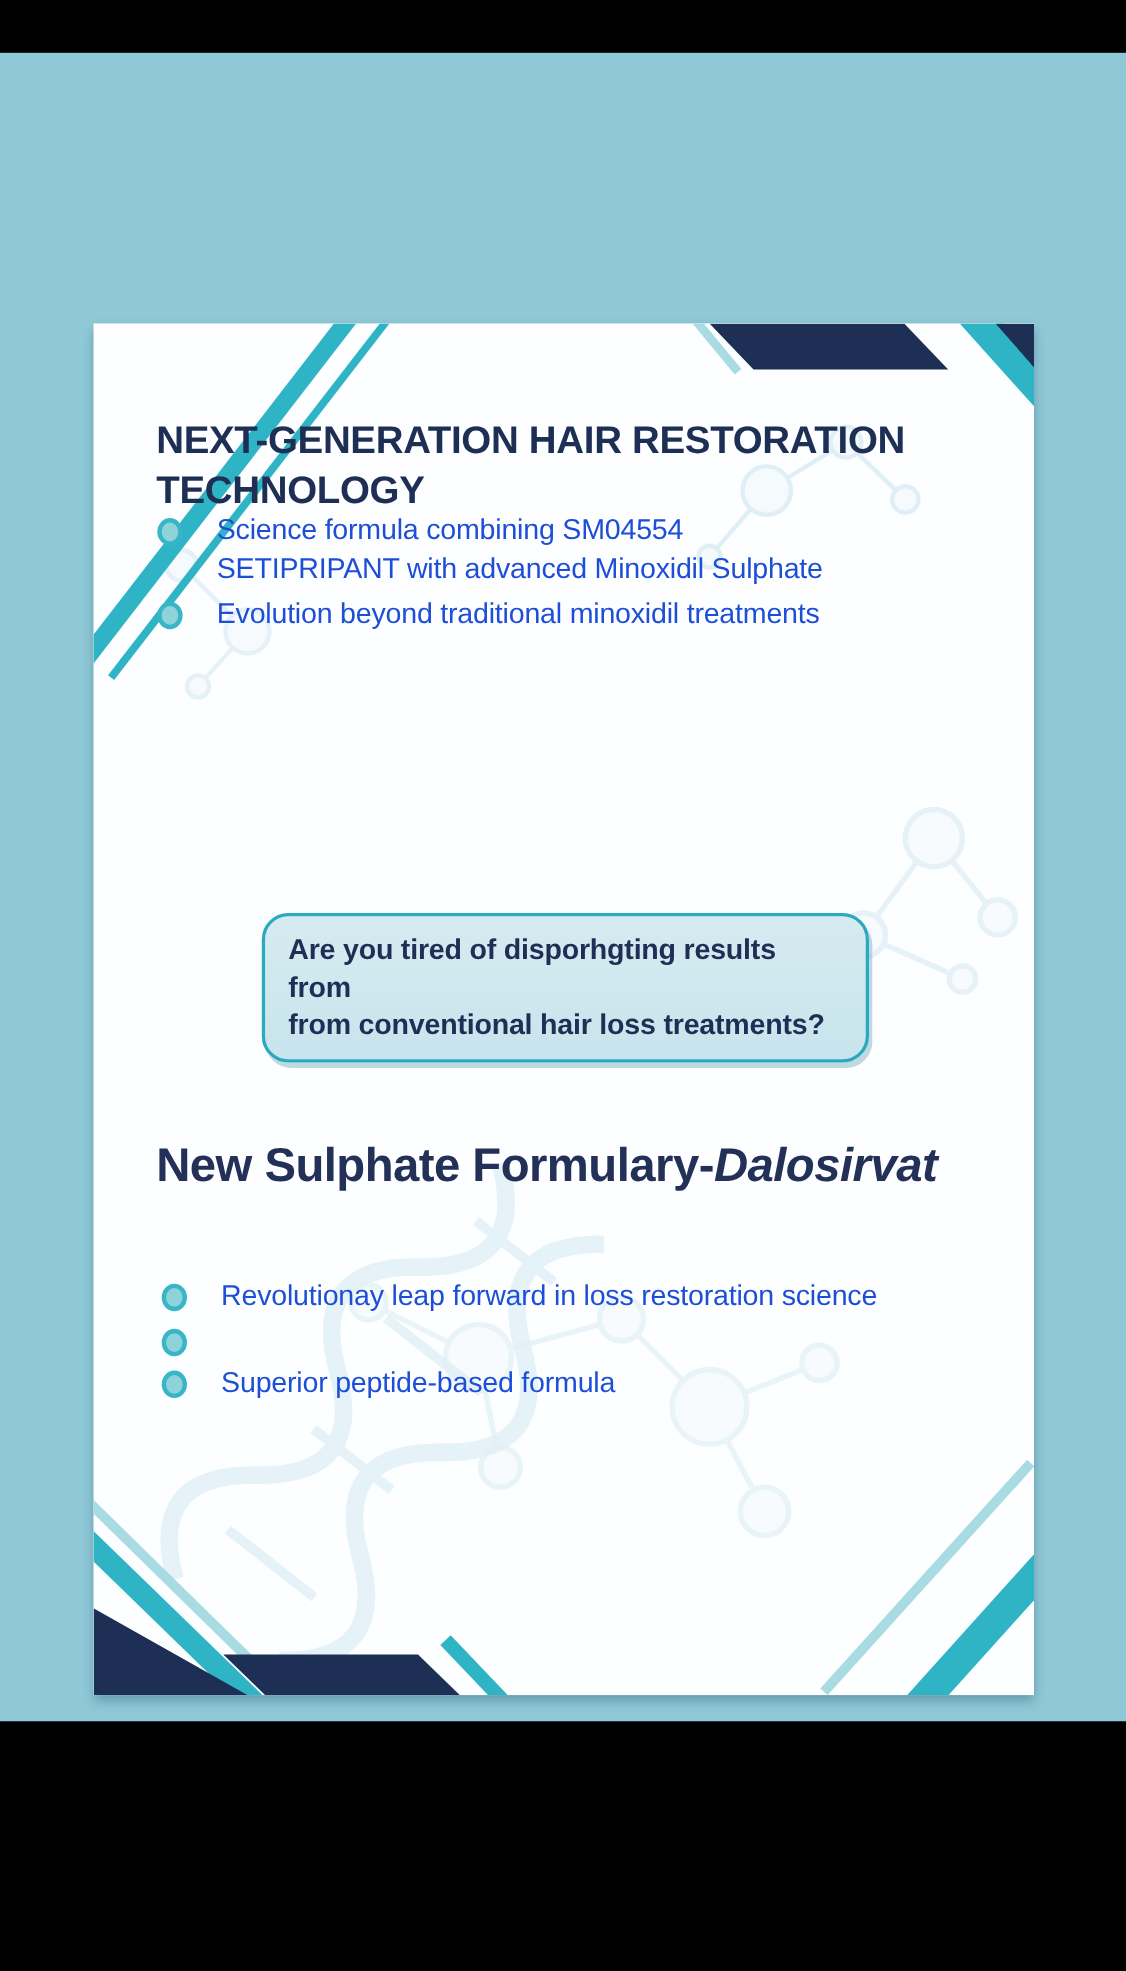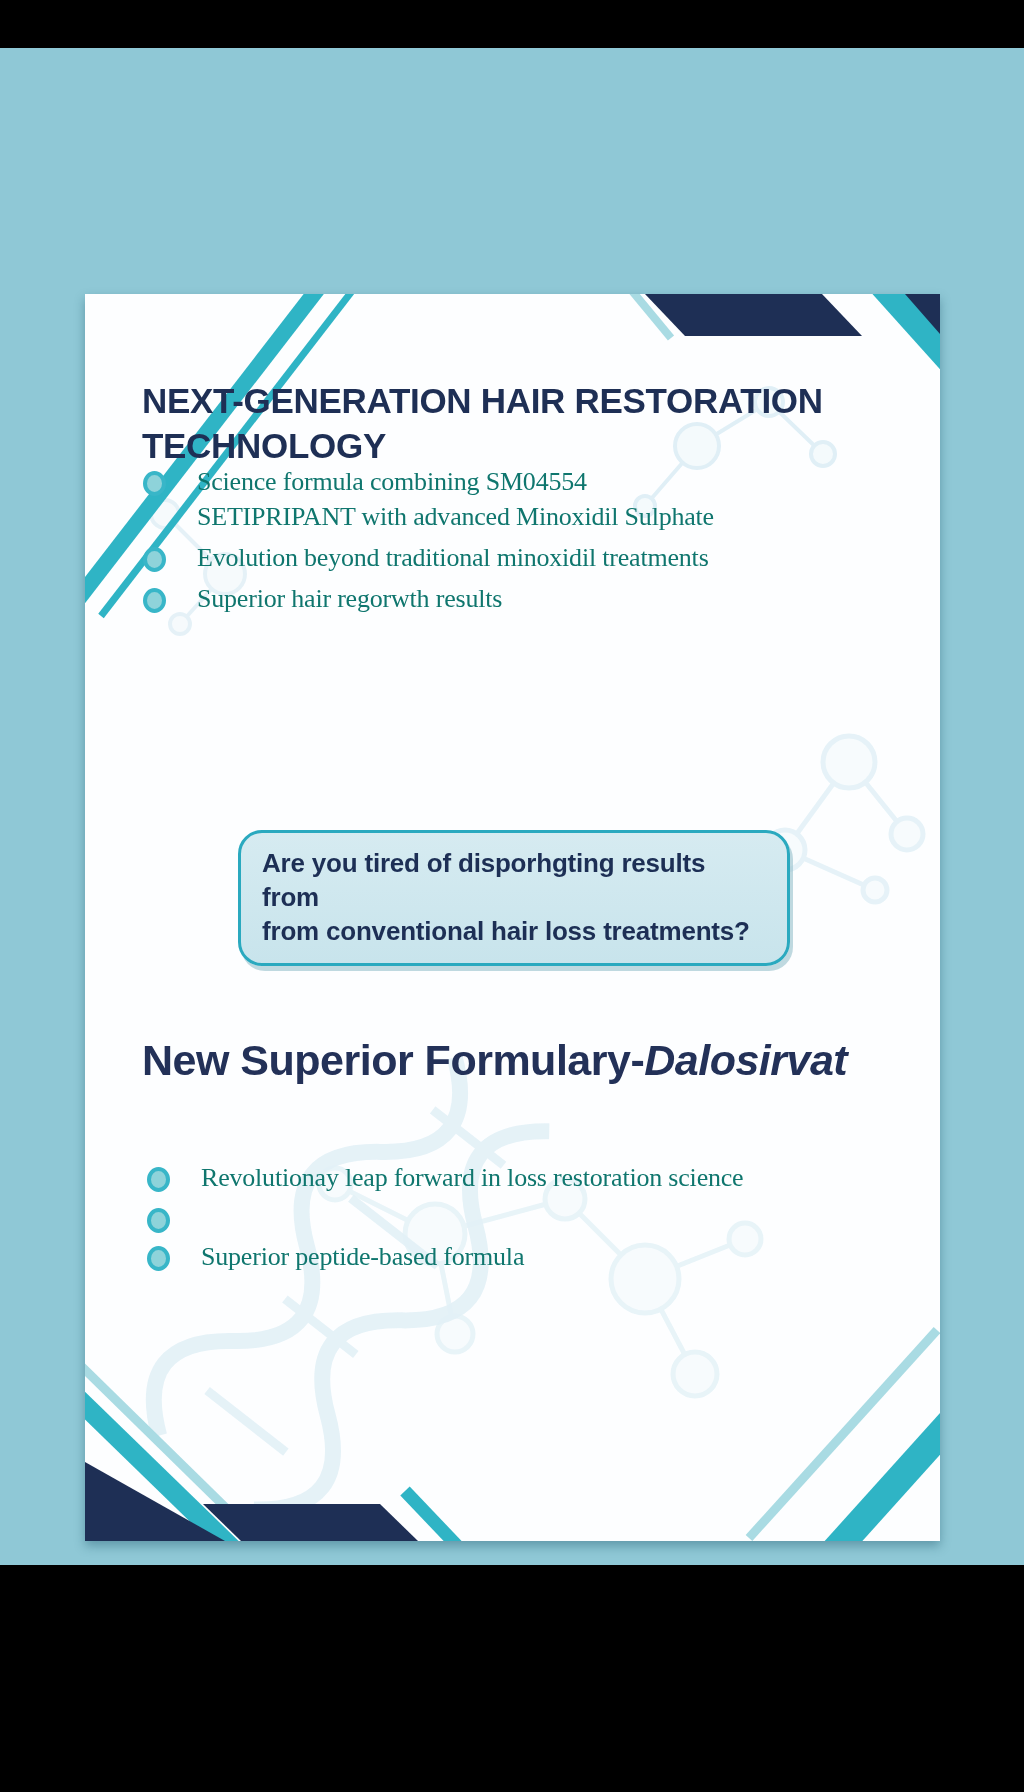--- a/index.html
+++ b/index.html
@@ -33,22 +33,22 @@
   }
   .bullet-group{position:absolute;left:58px;width:660px;}
   .bullet-group.first{top:170px;}
   .bullet-group.second{top:866px;left:62px;}
   .bullet-row{display:flex;align-items:flex-start;margin-bottom:6px;}
   .bullet-dot{
     flex:0 0 auto;width:15px;height:17px;margin-top:7px;margin-right:31px;
     border:4px solid #38b6c8;background:#8ed3da;border-radius:50%;
   }
   .bullet-text{
-    font-size:26px;line-height:35px;color:#0f766e;font-weight:500;
-    white-space:pre-line;letter-spacing:-.2px;font-family:Liberation Serif, serif;
+    font-size:26px;line-height:35px;color:#1d4ed8;font-weight:500;
+    white-space:pre-line;letter-spacing:-.2px;
   }
   .callout{
     position:absolute;left:153px;top:536px;width:504px;
     background:linear-gradient(180deg,#d6ebf1 0%,#c8e4ec 100%);
     border:3px solid #2aa9bf;border-radius:24px;
     padding:13px 21px 15px 21px;
     box-shadow:3px 5px 0 rgba(140,185,198,.55);
   }
   .callout-text{
     font-size:26px;line-height:34px;font-weight:700;color:#1d2f55;
@@ -152,32 +152,28 @@
     <div class="bullet-group first">
       <div class="bullet-row">
         <span class="bullet-dot"></span>
         <span class="bullet-text">Science formula combining SM04554
 SETIPRIPANT with advanced Minoxidil Sulphate</span>
       </div>
       <div class="bullet-row">
         <span class="bullet-dot"></span>
         <span class="bullet-text">Evolution beyond traditional minoxidil treatments</span>
       </div>
-      <div class="bullet-row">
-        <span class="bullet-dot"></span>
-        <span class="bullet-text">Superior hair regorwth results</span>
-      </div>
     </div>
 
     <div class="callout">
       <div class="callout-text">Are you tired of disporhgting results from
 from conventional hair loss treatments?</div>
     </div>
 
-    <h2 class="section-heading"><span>New Superior Formulary-</span><span class="emph">Dalosirvat</span></h2>
+    <h2 class="section-heading"><span>New Sulphate Formulary-</span><span class="emph">Dalosirvat</span></h2>
 
     <div class="bullet-group second">
       <div class="bullet-row">
         <span class="bullet-dot"></span>
         <span class="bullet-text">Revolutionay leap forward in loss restoration science</span>
       </div>
       <div class="bullet-row">
         <span class="bullet-dot"></span>
       </div>
       <div class="bullet-row">

